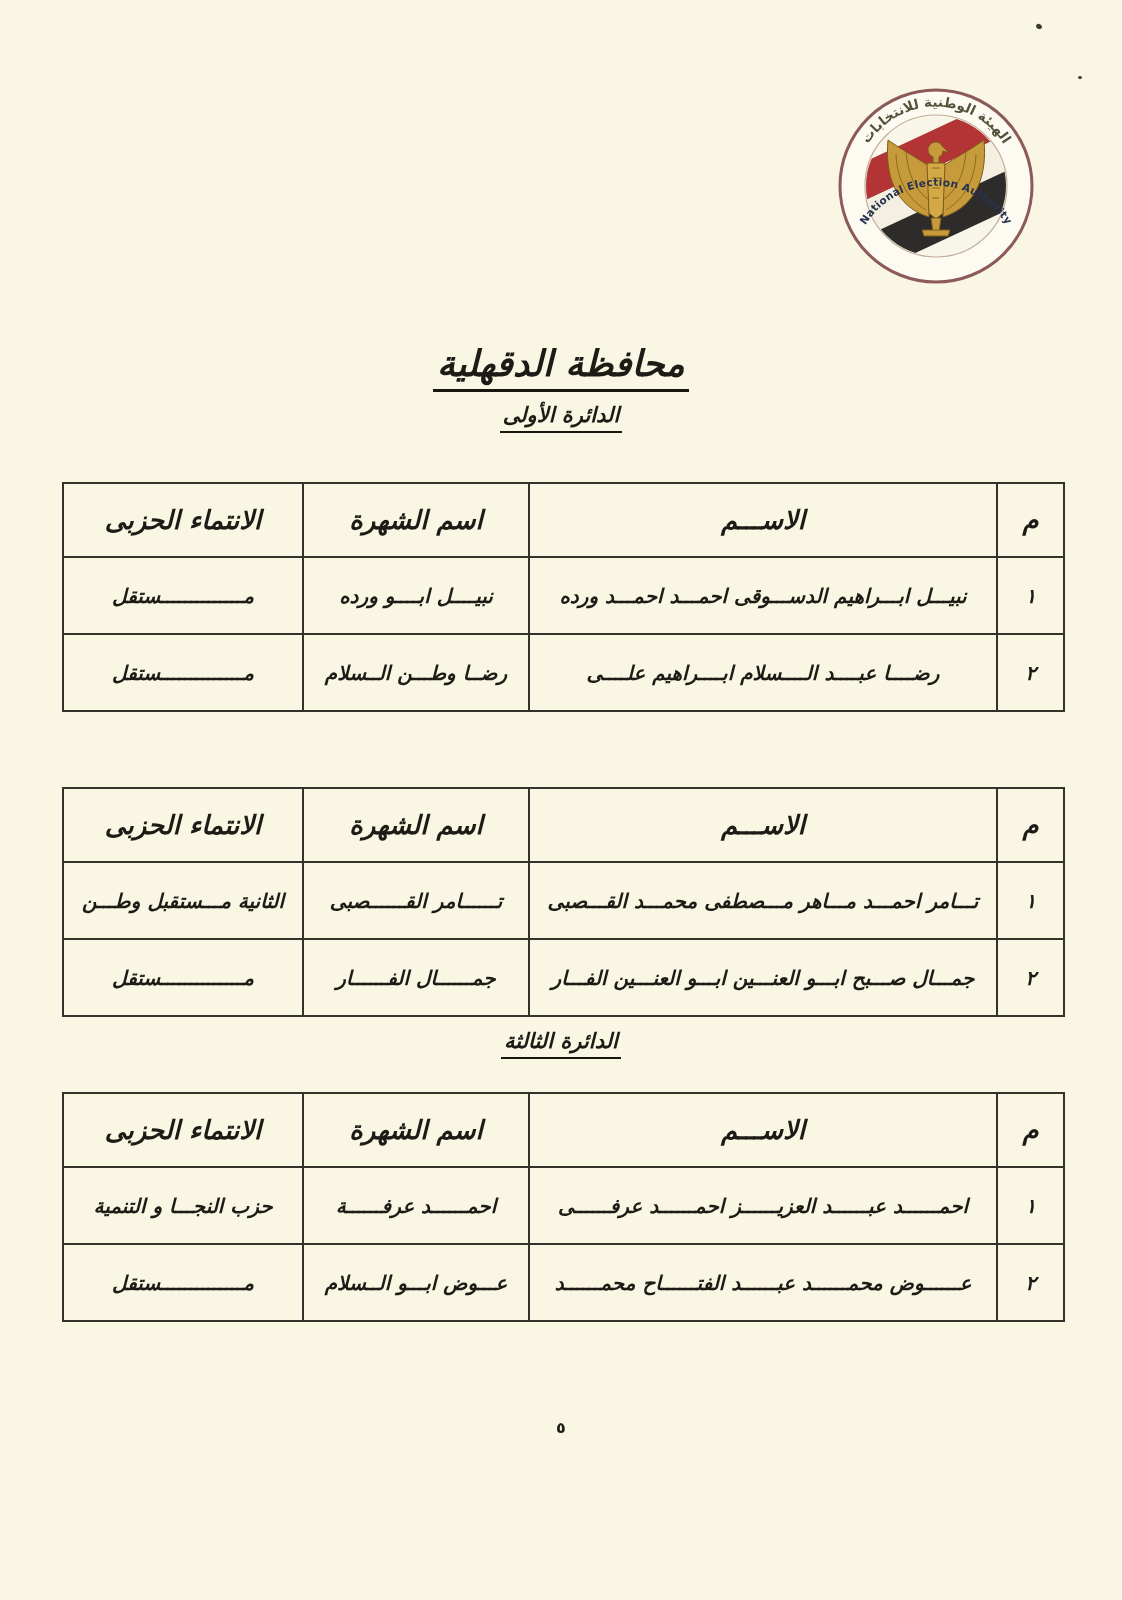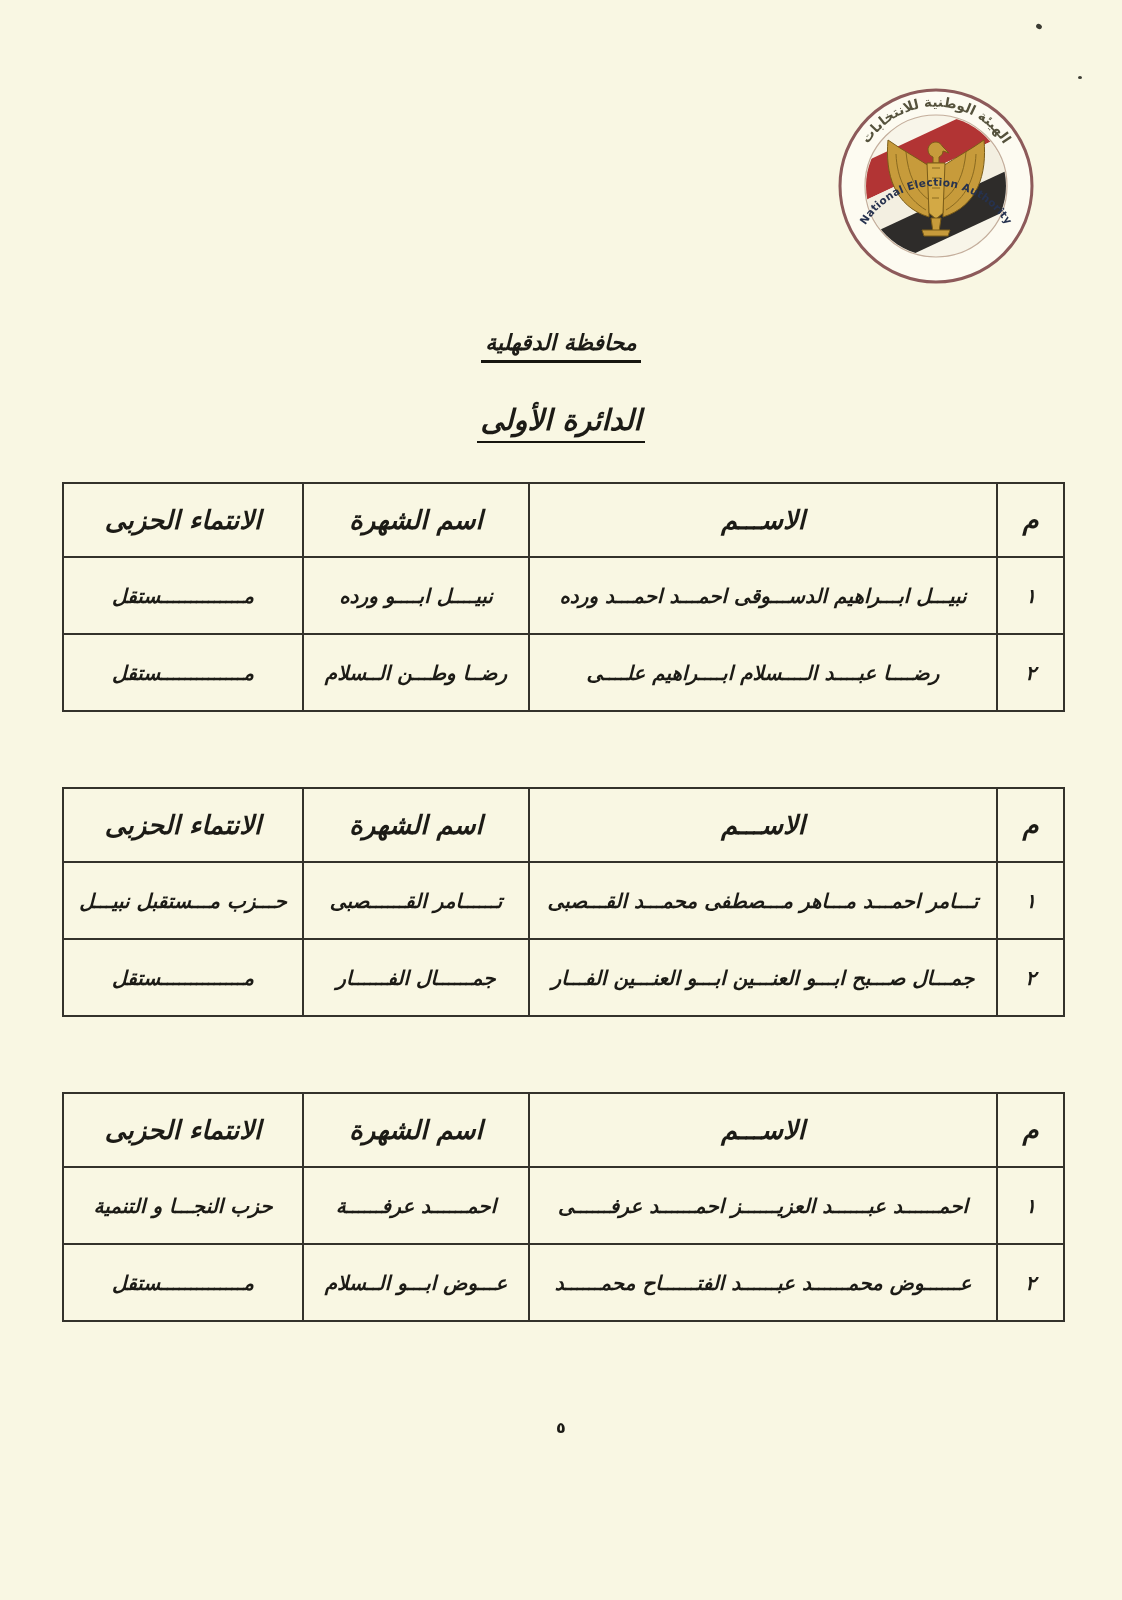--- a/index.html
+++ b/index.html
@@ -6,23 +6,23 @@
   .page{position:relative;width:1122px;height:1600px;background:#f9f7e3;
         font-family:"DejaVu Sans",sans-serif;color:#1c1b16;overflow:hidden;}
   .speck{position:absolute;background:#3c3c33;border-radius:50%;}
   #speck1{left:1036px;top:24px;width:6px;height:5px;transform:rotate(35deg);}
   #speck2{left:1078px;top:76px;width:4px;height:3px;}
 
   .logo{position:absolute;left:836px;top:86px;width:200px;height:200px;}
 
   .doc-title,.district-title,.page-number{position:absolute;left:0;width:100%;text-align:center;}
   .doc-title{top:330px;}
-  .doc-title span{display:inline-block;font-size:22px;font-weight:bold;font-style:italic;
-                  border-bottom:3px solid #17160f;padding:0 4px 5px 4px;}
-  .district-title span{display:inline-block;font-size:29px;font-weight:bold;font-style:italic;
+  .doc-title span{display:inline-block;font-size:36px;font-weight:bold;font-style:italic;
+                  border-bottom:3px solid #17160f;padding:0 4px 5px 4px;margin-top:13px;}
+  .district-title span{display:inline-block;font-size:21px;font-weight:bold;font-style:italic;
                   border-bottom:2.5px solid #17160f;padding:0 3px 4px 3px;}
   #dt0{top:403px;} #dt1{top:725px;} #dt2{top:1029px;}
 
   table.candidates{position:absolute;left:62px;width:1001px;table-layout:fixed;
                    border-collapse:collapse;direction:rtl;}
   #tbl0{top:482px;} #tbl1{top:787px;} #tbl2{top:1092px;}
   .candidates th,.candidates td{border:2px solid #34322b;text-align:center;vertical-align:middle;
       font-weight:bold;font-style:italic;overflow:hidden;padding:0 5px;white-space:nowrap;}
   .candidates thead tr{height:74px;}
   .candidates tbody tr{height:77px;}
@@ -135,31 +135,34 @@
         <th>الاســـم</th>
         <th>اسم الشهرة</th>
         <th>الانتماء الحزبى</th>
       </tr>
     </thead>
     <tbody>
       <tr>
         <td>١</td>
         <td>تـــامر احمـــد مـــاهر مـــصطفى محمـــد القـــصبى</td>
         <td>تــــــامر القــــــصبى</td>
-        <td>حـــزب مـــستقبل نبيـــل</td>
+        <td>الثانية مـــستقبل وطـــن</td>
       </tr>
       <tr>
         <td>٢</td>
         <td>جمـــال صـــبح ابـــو العنـــين ابـــو العنـــين الفـــار</td>
         <td>جمــــــال الفــــــار</td>
         <td>مــــــــــــــستقل</td>
       </tr>
     </tbody>
   </table>
 
+  <div id="dt2" class="district-title">
+    <span>الدائرة الثالثة</span>
+  </div>
   <table id="tbl2" class="candidates" dir="rtl">
     <colgroup>
         <col class="c-serial">
         <col class="c-name">
         <col class="c-alias">
         <col class="c-party">
       </colgroup>
     <thead>
       <tr>
         <th>م</th>

